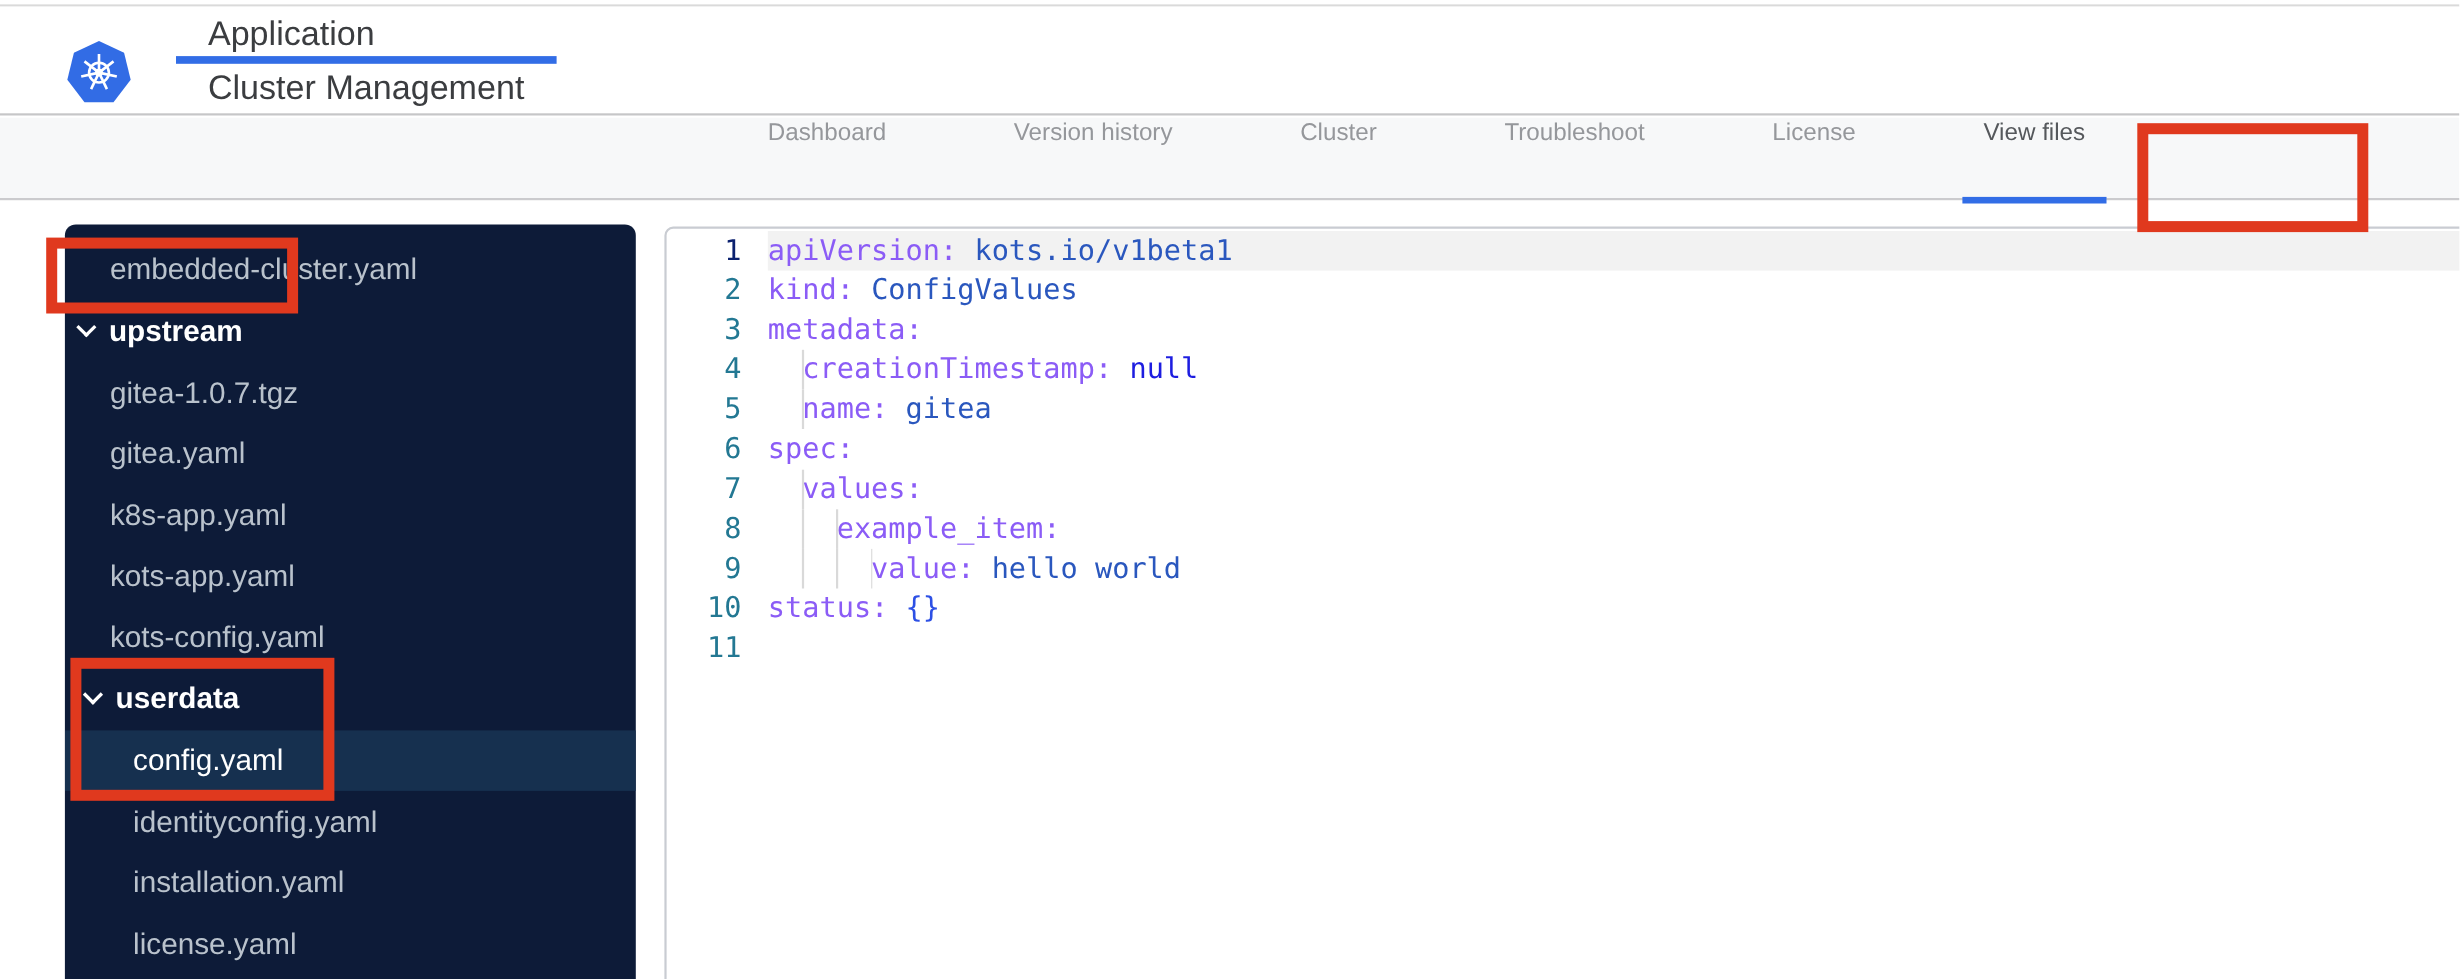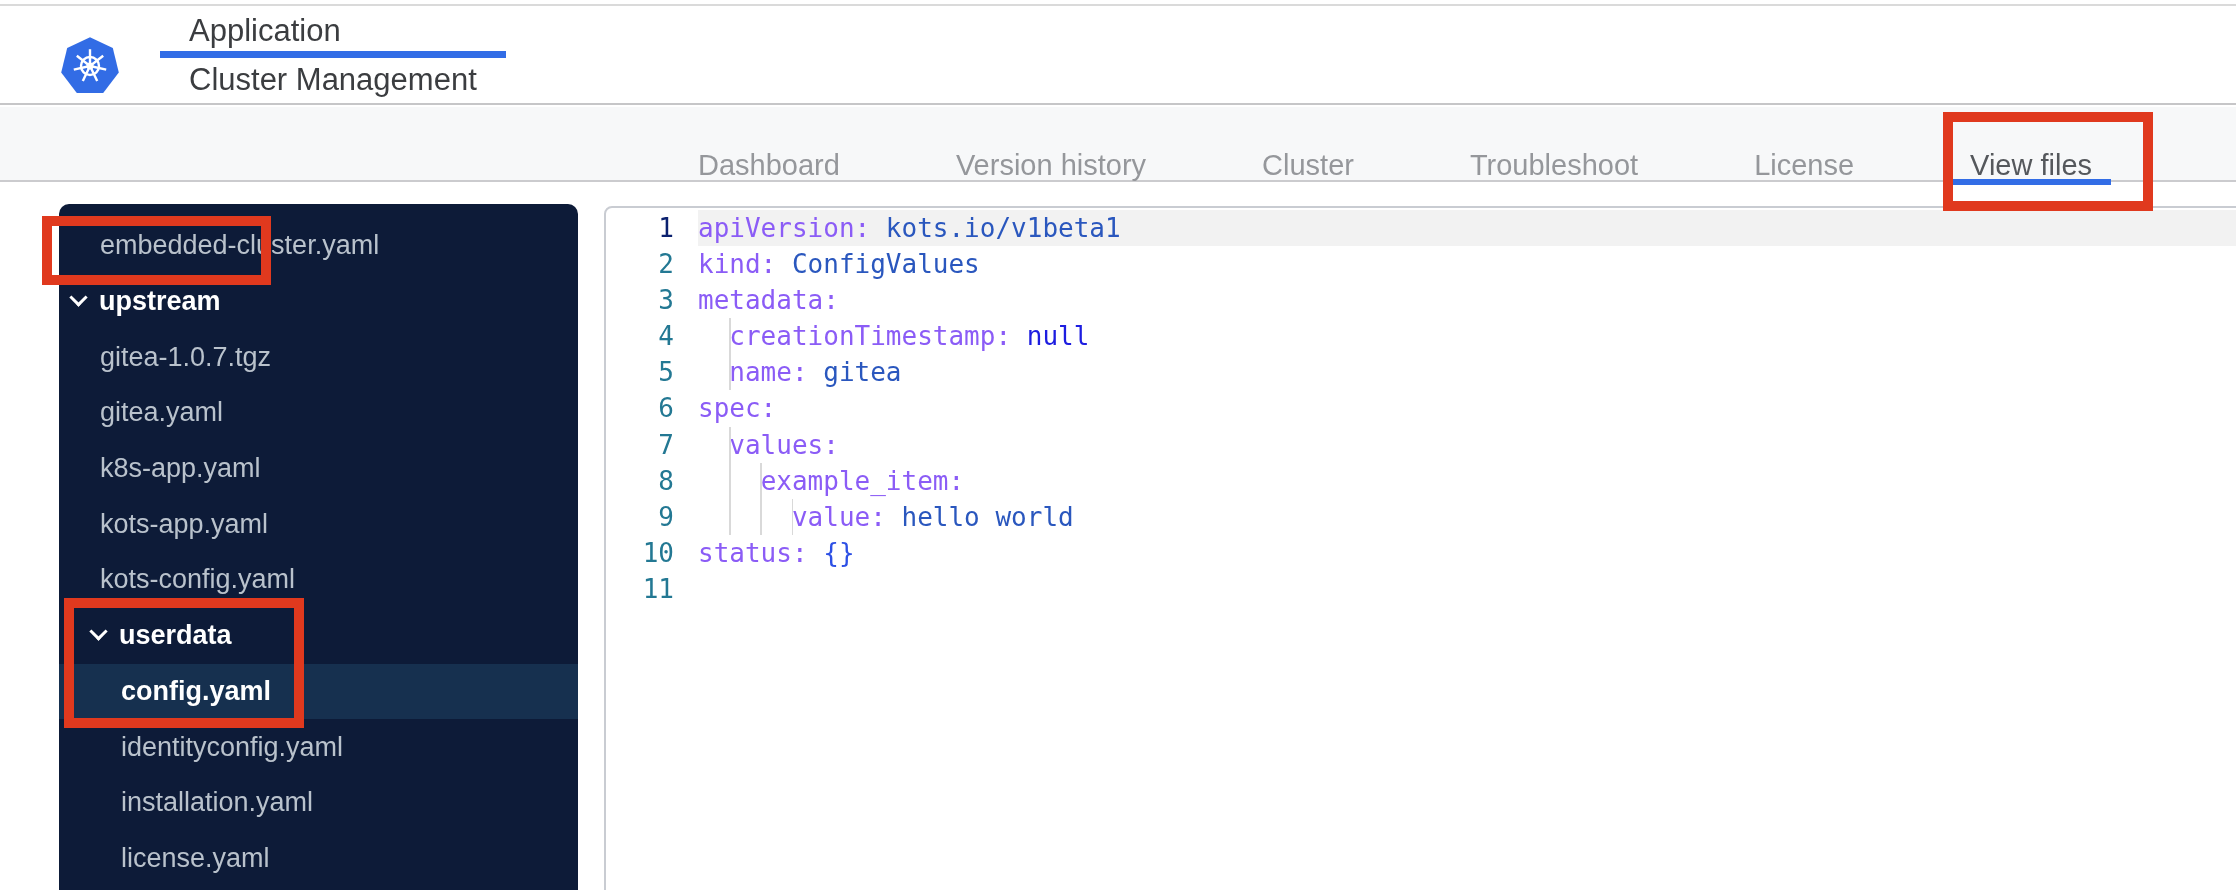--- a/index.html
+++ b/index.html
@@ -18,37 +18,37 @@
   .htab { height:99px; padding:0 29px; display:flex; align-items:center; position:relative;
           font-size:31px; color:#3b3d40; cursor:pointer; }
   .htab .hunderline { display:none; }
   .htab.active .hunderline { display:block; position:absolute; left:0; bottom:-2px; width:100%;
           height:7px; background:#326de6; }
 
   
   .navbar { position:absolute; left:0; top:107px; width:100%; height:75px; background:#f7f8f9;
             border-bottom:2px solid #cbcbce; }
   .nav-tabs { position:absolute; left:679px; top:0; height:75px; display:flex; gap:78px; }
-  .ntab { height:75px; padding:0 19px; display:flex; align-items:flex-end; position:relative;
-          font-size:29px; color:#95979b; cursor:pointer; white-space:nowrap; }
+  .ntab { height:75px; padding:0 19px; display:flex; align-items:flex-start; position:relative;
+          font-size:22px; color:#95979b; cursor:pointer; white-space:nowrap; }
   .ntab.active { color:#55585c; }
   .ntab .nunderline { display:none; }
   .ntab.active .nunderline { display:block; position:absolute; left:0; bottom:-3px; width:100%;
           height:6px; background:#326de6; }
 
   
   .sidebar { position:absolute; left:59px; top:204px; width:519px; height:686px;
              background:#0d1b38; border-radius:10px 10px 0 0; padding-top:14px; overflow:hidden; }
   .trow { height:55.7px; display:flex; align-items:center; color:#b9c2cc; font-size:27px;
           cursor:pointer; white-space:nowrap; }
   .trow.folder { color:#fff; font-weight:bold; }
-  .trow.selected { background:#16304f; color:#fff; font-weight:bold; }
+  .trow.selected { background:#16304f; color:#fff; font-weight:normal; }
   .lv0 { padding-left:13px; }
   .lv1 { padding-left:41px; }
-  .lv1f { padding-left:33px; }
+  .lv1f { padding-left:19px; }
   .lv2 { padding-left:62px; }
   .chev { width:13px; height:13px; border-right:3px solid #fff; border-bottom:3px solid #fff;
           transform:rotate(45deg); margin:-8px 14px 0 0; flex:0 0 auto; }
 
   
   .editor { position:absolute; left:604px; top:206px; width:1640px; height:700px; background:#fff;
             border:2px solid #c9ccd2; border-radius:8px 0 0 0; padding-top:2px; overflow:hidden; }
   .cl { display:flex; height:36.1px; line-height:36.1px;
         font-family:"DejaVu Sans Mono", monospace; font-size:26px; white-space:pre; }
   .ln { flex:0 0 92px; text-align:right; padding-right:24px; color:#237893; user-select:none; }

